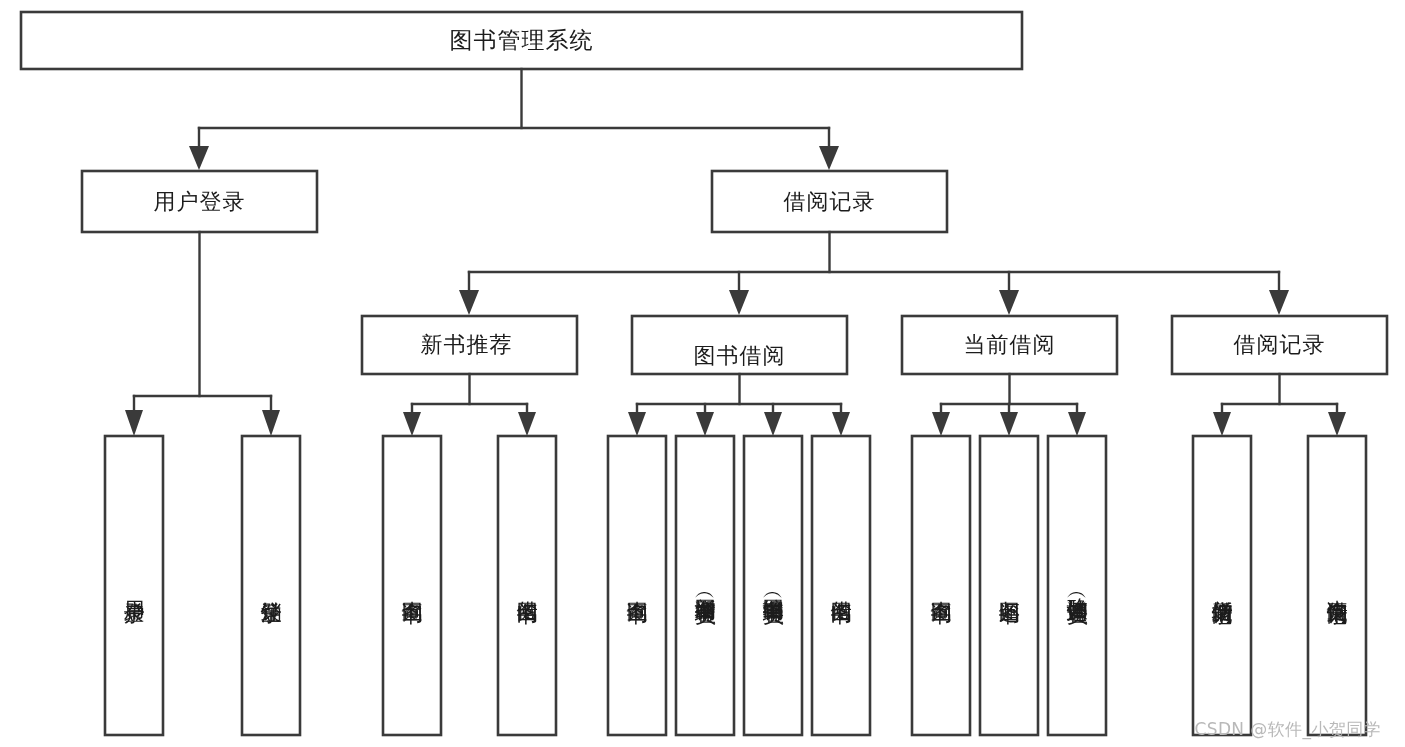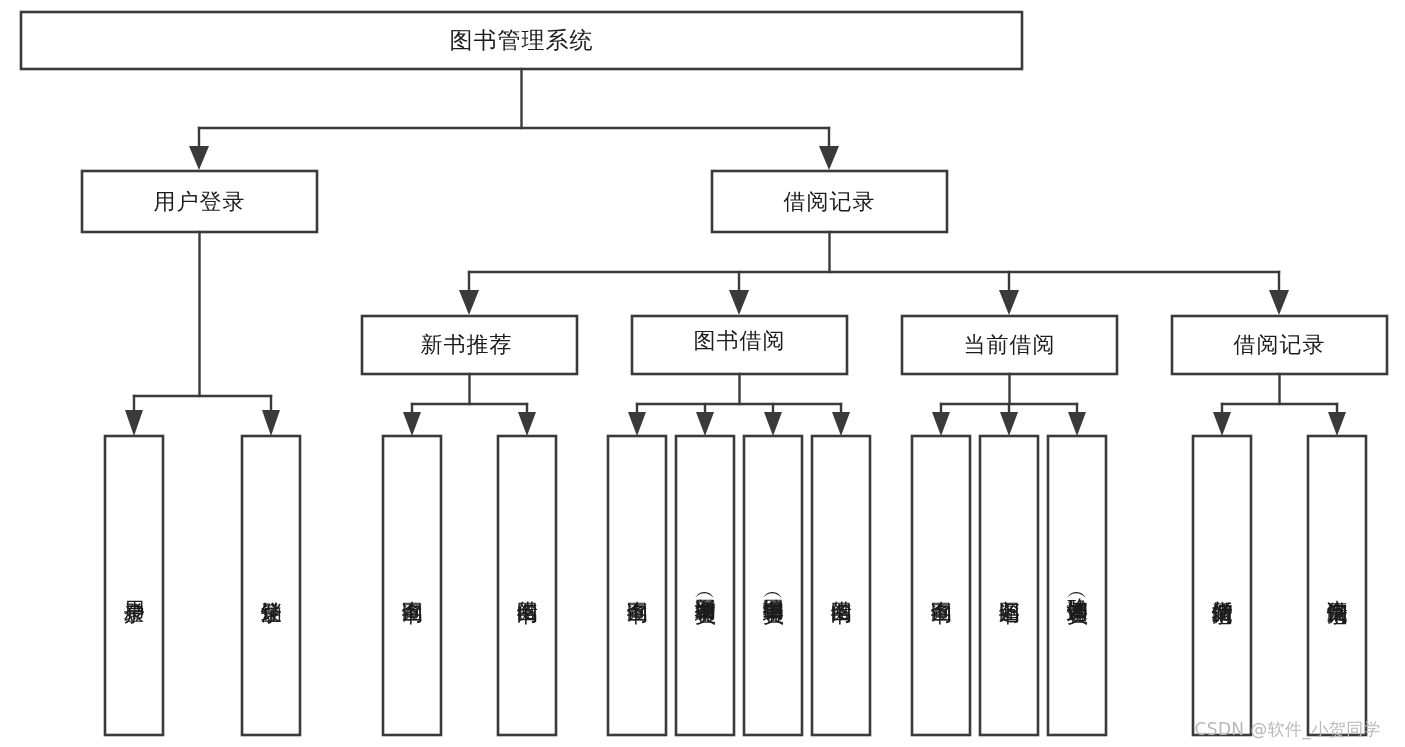--- a/index.html
+++ b/index.html
@@ -197,21 +197,21 @@
   <div class="horiz-label-wrap" style="left:82px; top:171px; width:235px; height:61px;">
     <span class="horiz-label">用户登录</span>
   </div>
   <div class="horiz-label-wrap" style="left:712px; top:171px; width:235px; height:61px;">
     <span class="horiz-label">借阅记录</span>
   </div>
 
   <div class="horiz-label-wrap" style="left:362px; top:316px; width:209px; height:58px;">
     <span class="horiz-label">新书推荐</span>
   </div>
-  <div class="horiz-label-wrap" style="left:632px; top:312px; width:215px; height:58px;align-items:center;">
+  <div class="horiz-label-wrap" style="left:632px; top:327px; width:215px; height:58px;align-items:center;">
     <span class="horiz-label">图书借阅</span>
   </div>
   <div class="horiz-label-wrap" style="left:902px; top:316px; width:215px; height:58px;">
     <span class="horiz-label">当前借阅</span>
   </div>
   <div class="horiz-label-wrap" style="left:1172px; top:316px; width:215px; height:58px;">
     <span class="horiz-label">借阅记录</span>
   </div>
 
   <div class="vert-label-wrap" style="left:105px; top:436px; width:58px; height:299px;">

